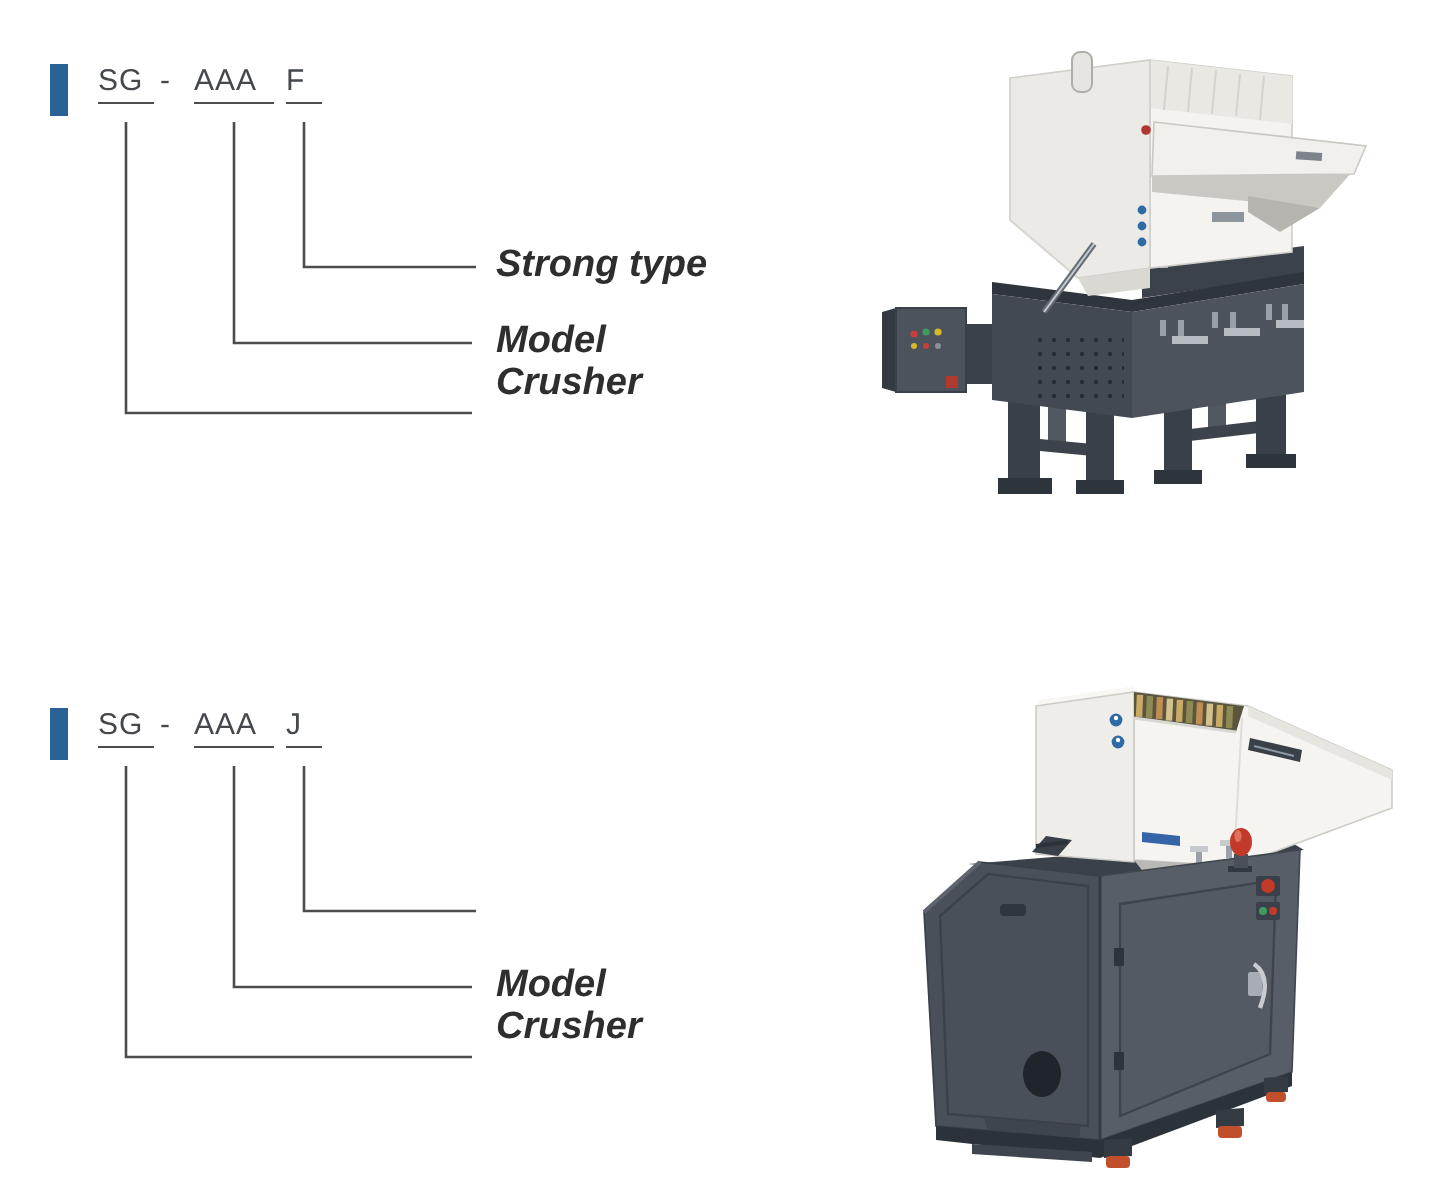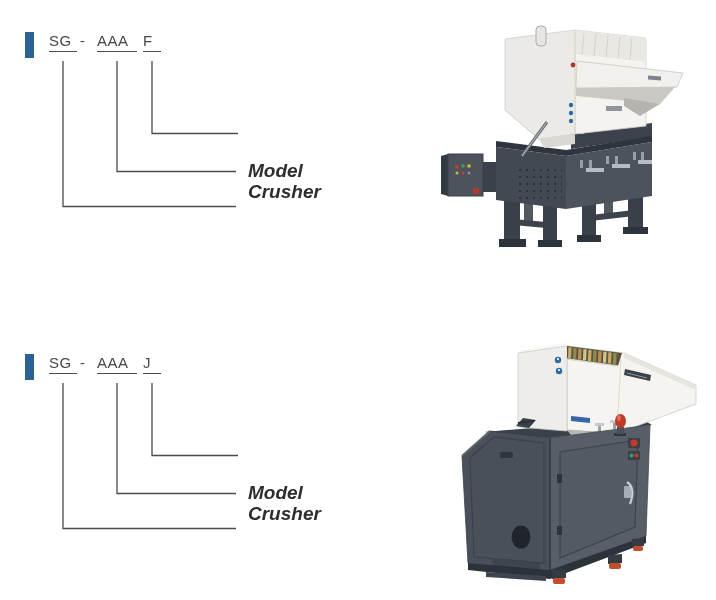--- a/index.html
+++ b/index.html
@@ -44,20 +44,21 @@
   <span class="code-seg seg-sep">-</span>
   <span class="code-seg u seg-model">AAA</span>
   <span class="code-seg u seg-suffix">F</span>
 
   <svg class="callout-lines" viewBox="0 0 260 220">
     <path d="M152,61 V133.5 H238" fill="none" stroke="#4c4c4c" stroke-width="1.3"></path>
     <path d="M117,61 V171.5 H236" fill="none" stroke="#4c4c4c" stroke-width="1.3"></path>
     <path d="M63,61 V206.5 H236" fill="none" stroke="#4c4c4c" stroke-width="1.3"></path>
   </svg>
 
+  <div class="callout-label lbl-type">Strong type</div>
   <div class="callout-label lbl-model">Model</div>
   <div class="callout-label lbl-series">Crusher</div>
 
   <div class="machine machine-1">
     <svg viewBox="0 0 290 250" width="290" height="250">
       <defs>
         <pattern id="vent" width="7" height="7" patternUnits="userSpaceOnUse">
           <circle cx="3" cy="3" r="1.1" fill="#252b33"></circle>
         </pattern>
       </defs>

